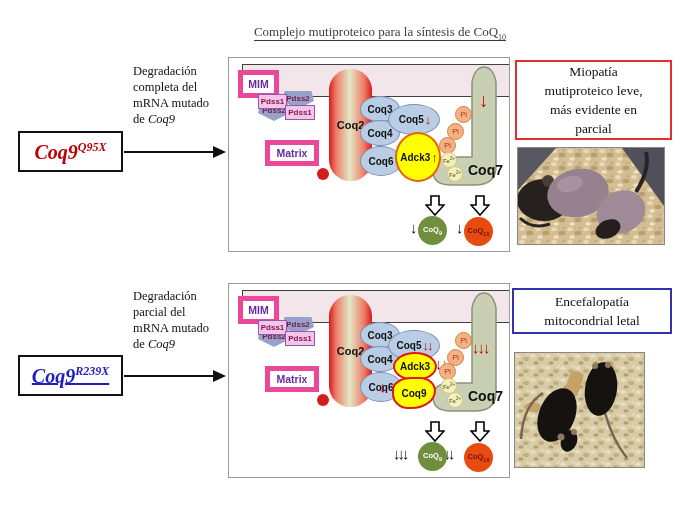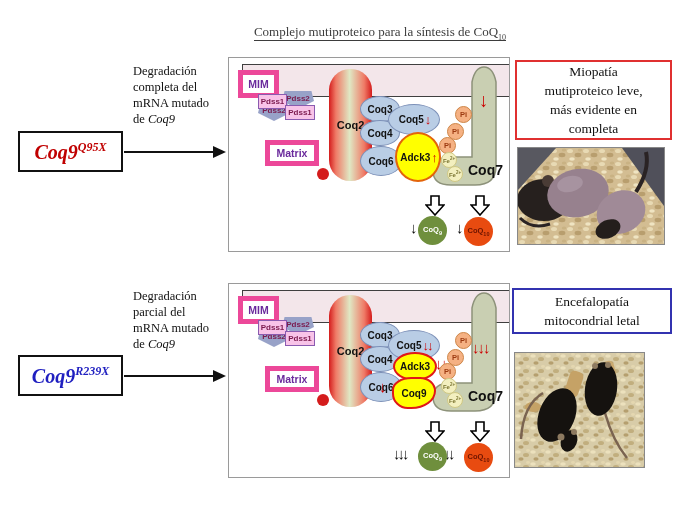--- a/index.html
+++ b/index.html
@@ -11,21 +11,21 @@
          font-family:"Liberation Serif","DejaVu Serif",serif;font-size:13px;color:#3d3d3d;}
   .title .u{border-bottom:1px solid #3d3d3d;padding-bottom:1px;}
   .title sub{font-size:8px;}
   
   .gene-box{position:absolute;border:2px solid #111;background:#fff;display:flex;
             align-items:center;justify-content:center;
             font-family:"Liberation Serif","DejaVu Serif",serif;font-weight:bold;font-style:italic;
             font-size:20px;}
   .gene-box sup{font-size:12px;}
   .gene-red{color:var(--gene-top,#c00000);}
-  .gene-blue{color:var(--gene-bottom,#1f1fc0);}
+  .gene-blue{color:var(--gene-bottom,#1f1fc0);text-decoration:underline;}
   
   .deg-text{position:absolute;font-family:Liberation Serif, serif;
             font-size:12.5px;color:#111;line-height:16px;}
   
   .panel{position:absolute;width:280px;height:193px;background:#fff;border:1.5px solid #9a9a9a;}
   .membrane{position:absolute;left:13px;top:6px;width:266px;height:31px;
             background:var(--membrane,#f3e6ea);border:1px solid #3f3f3f;border-right:none;}
   .tag{position:absolute;background:#fff;border:5px solid #ec4899;display:flex;align-items:center;
        justify-content:center;font-weight:bold;font-size:10.5px;color:#6a2a9c;}
   .pent{position:absolute;background:#98a2c8;
@@ -45,21 +45,21 @@
          display:flex;align-items:center;justify-content:center;font-weight:bold;font-size:10px;color:#111;
          box-sizing:border-box;}
   .adck3-top{left:166px;top:74px;width:46px;height:50px;border:2px solid #e3640a;}
   .adck3-bot{left:164px;top:68px;width:44px;height:29px;border:2px solid #e01818;}
   .coq9-blob{position:absolute;left:163px;top:93px;width:44px;height:32px;background:var(--adck3-fill,#ffff00);
              border:2px solid #e01818;border-radius:55% 45% 70% 45% / 50% 55% 70% 60%;
              display:flex;align-items:center;justify-content:center;font-weight:bold;font-size:10px;color:#111;
              box-sizing:border-box;}
   .pi{position:absolute;width:17px;height:17px;border-radius:50%;background:var(--pi-fill,#f5b183);
       border:1.4px solid #cd8648;display:flex;align-items:center;justify-content:center;
-      font-weight:bold;font-size:7.5px;color:#9c3a10;box-sizing:border-box;}
+      font-weight:normal;font-size:7.5px;color:#9c3a10;box-sizing:border-box;}
   .fe{position:absolute;width:16px;height:16px;border-radius:50%;background:var(--fe-fill,#f3efbf);
       border:1px solid #cfc884;display:flex;align-items:center;justify-content:center;
       font-weight:bold;font-size:6px;color:#7a7430;box-sizing:border-box;}
   .fe sup{font-size:4.5px;}
   .coq7-label{position:absolute;left:239px;top:104px;width:34px;text-align:center;
               font-weight:bold;font-size:14px;color:#111;}
   .rarrow{position:absolute;color:var(--red-arrow,#cc0000);font-weight:bold;line-height:1;
           font-size:15px;letter-spacing:-2px;}
   .rarrow-inline{color:var(--red-arrow,#cc0000);font-weight:bold;font-size:13px;letter-spacing:-2px;
                  margin-left:1px;}
@@ -159,21 +159,21 @@
       </div>
     <div class="out-circ out10">
         <span><span>CoQ</span><sub>10</sub></span>
       </div>
   </div>
 
   <div class="outcome outcome-top" style="left:515px;top:60px;width:153px;height:76px">
     <div>Miopatía</div>
     <div>mutiproteico leve,</div>
     <div>más evidente en</div>
-    <div>completa</div>
+    <div>parcial</div>
   </div>
 
   <svg class="photo" style="left:517px;top:147px" width="146" height="96" role="img">
     <defs>
       <pattern id="bedA" width="16" height="13" patternUnits="userSpaceOnUse">
         <rect width="16" height="13" fill="#d3bd92"></rect>
         <ellipse cx="4" cy="3" rx="3" ry="2" fill="#e8dab4"></ellipse>
         <ellipse cx="12" cy="7" rx="3.4" ry="2.2" fill="#b89e6e"></ellipse>
         <ellipse cx="6" cy="11" rx="2.8" ry="1.8" fill="#efe4c2"></ellipse>
         <ellipse cx="14" cy="2" rx="2.2" ry="1.6" fill="#c9b283"></ellipse>

